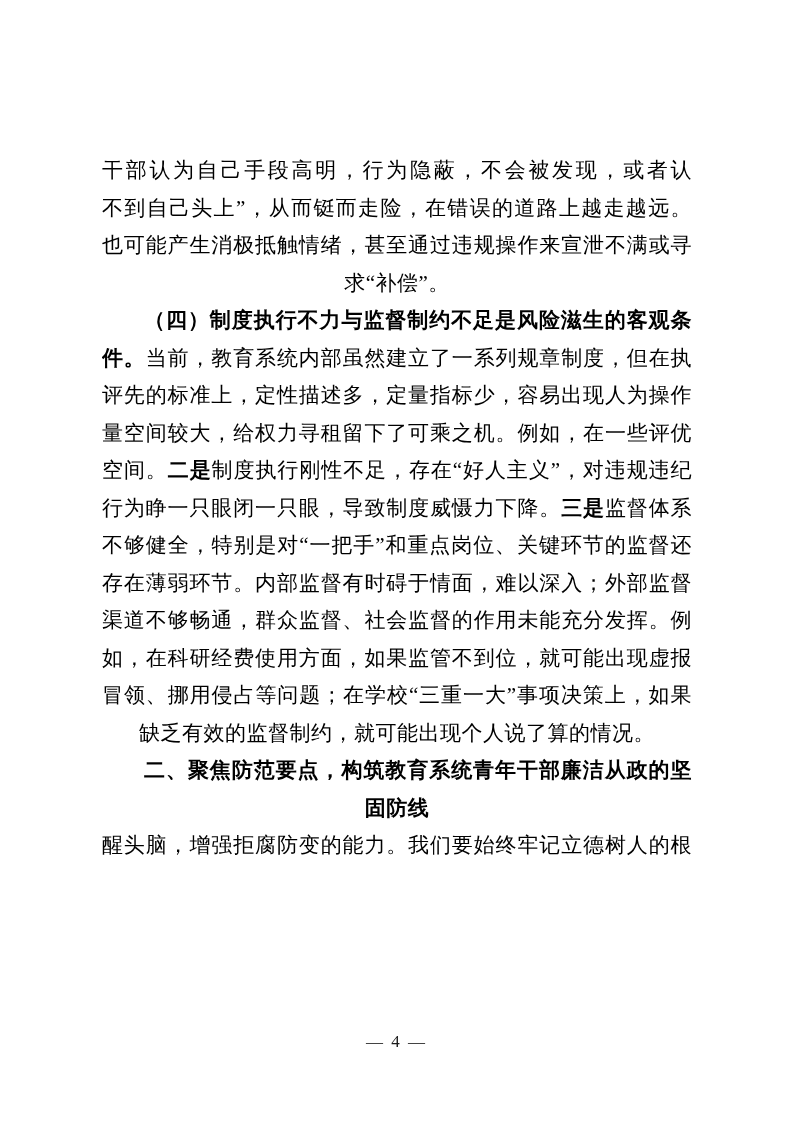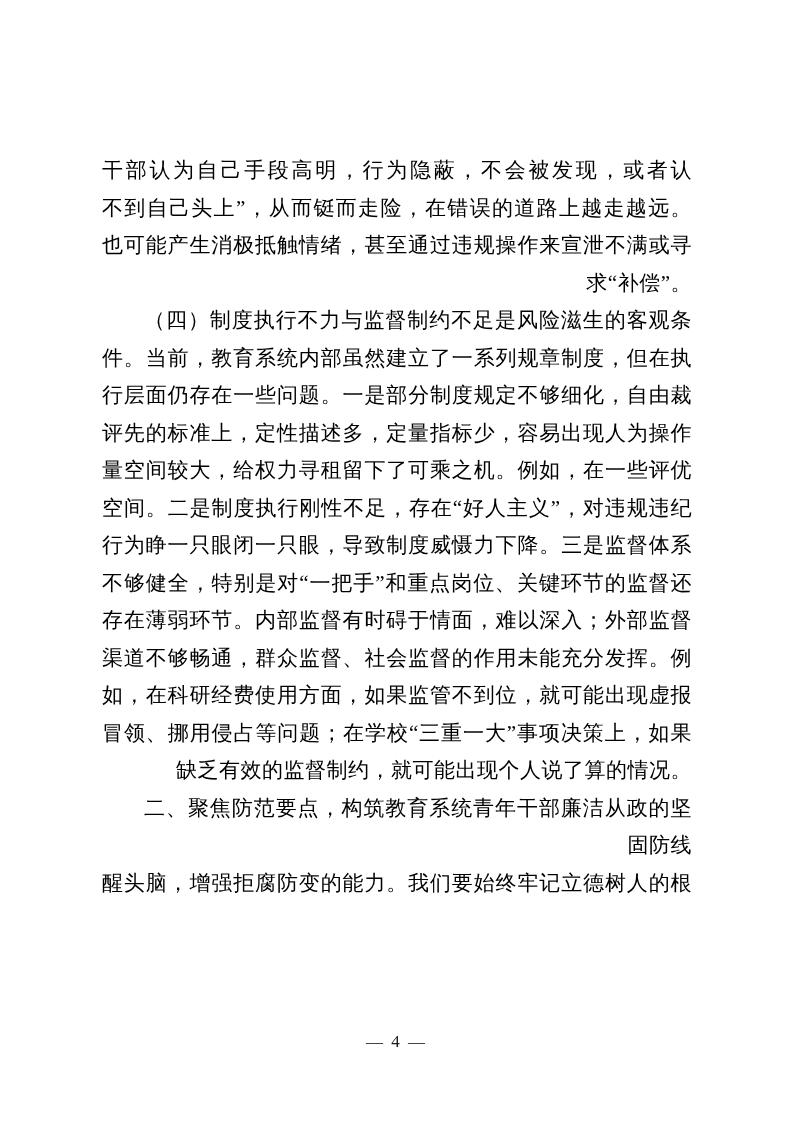--- a/index.html
+++ b/index.html
@@ -23,31 +23,31 @@
     top: 152px;
     width: 590px;
   }
   .line {
     height: 37.5px;
     line-height: 37.5px;
     font-size: 21px;
     letter-spacing: 0.5px;
     white-space: normal;
     overflow: hidden;
-    text-align: right;
+    text-align: center;
   }
   .line.j {
     text-align: justify;
     text-align-last: justify;
   }
   .line.ind {
     text-indent: 42px;
   }
   .line .b {
-    font-weight: normal;
+    font-weight: bold;
   }
   .footer {
     position: absolute;
     left: 0;
     top: 1030px;
     width: 100%;
     text-align: center;
     font-size: 17px;
     line-height: 24px;
     color: #1a1a1a;
@@ -58,21 +58,20 @@
 <body>
 
 <div class="page">
   <div class="body-text">
       <div class="line j"><span>干部认为自己手段高明，行为隐蔽，不会被发现，或者认为“查</span></div>
       <div class="line j"><span>不到自己头上”，从而铤而走险，在错误的道路上越走越远。在</span></div>
       <div class="line j"><span>也可能产生消极抵触情绪，甚至通过违规操作来宣泄不满或寻</span></div>
       <div class="line"><span>求“补偿”。</span></div>
       <div class="line j ind"><span class="b">（四）制度执行不力与监督制约不足是风险滋生的客观条</span></div>
       <div class="line j"><span class="b">件。</span><span>当前，教育系统内部虽然建立了一系列规章制度，但在执</span></div>
-      <div class="line j"><span>行层面仍存在一些问题。</span><span class="b">一是</span><span>部分制度规定不够细化，自由裁</span></div>
       <div class="line j"><span>评先的标准上，定性描述多，定量指标少，容易出现人为操作</span></div>
       <div class="line j"><span>量空间较大，给权力寻租留下了可乘之机。例如，在一些评优</span></div>
       <div class="line j"><span>空间。</span><span class="b">二是</span><span>制度执行刚性不足，存在“好人主义”，对违规违纪</span></div>
       <div class="line j"><span>行为睁一只眼闭一只眼，导致制度威慑力下降。</span><span class="b">三是</span><span>监督体系</span></div>
       <div class="line j"><span>不够健全，特别是对“一把手”和重点岗位、关键环节的监督还</span></div>
       <div class="line j"><span>存在薄弱环节。内部监督有时碍于情面，难以深入；外部监督</span></div>
       <div class="line j"><span>渠道不够畅通，群众监督、社会监督的作用未能充分发挥。例</span></div>
       <div class="line j"><span>如，在科研经费使用方面，如果监管不到位，就可能出现虚报</span></div>
       <div class="line j"><span>冒领、挪用侵占等问题；在学校“三重一大”事项决策上，如果</span></div>
       <div class="line"><span>缺乏有效的监督制约，就可能出现个人说了算的情况。</span></div>

